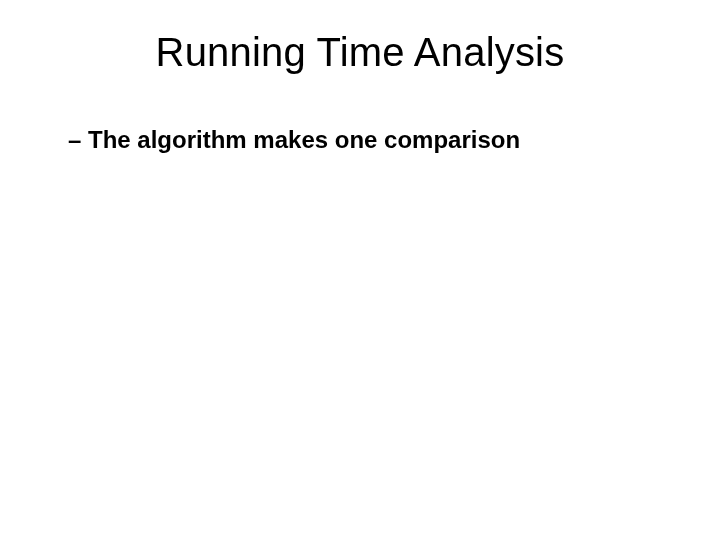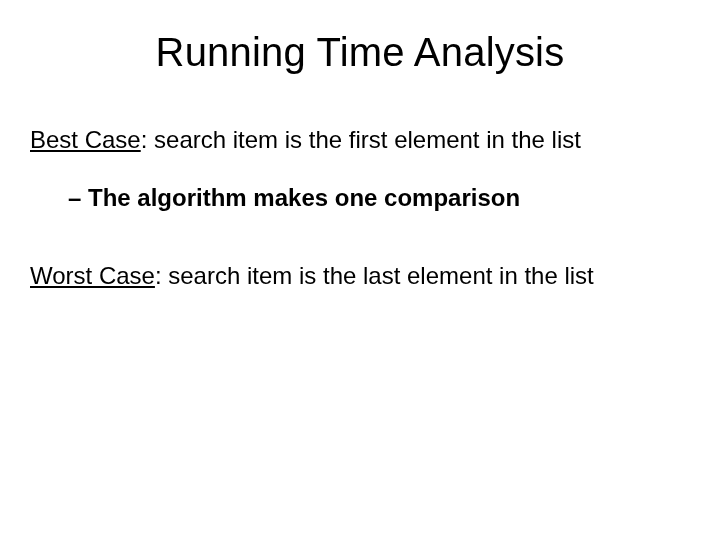--- a/index.html
+++ b/index.html
@@ -46,26 +46,20 @@
     display: inline;
   }
 </style>
 </head>
 <body>
 
 <div class="slide">
 
   <div class="title">Running Time Analysis</div>
 
-  <div class="body-line">
-    <span class="case-label">Best Case</span><span>: search item is the first element in the list</span>
-  </div>
 
   <div class="sub-line">
     <span class="dash">– </span><span>The algorithm makes one comparison</span>
   </div>
 
-  <div class="body-line">
-    <span class="case-label">Worst Case</span><span>: search item is the last element in the list</span>
-  </div>
 
 
 </div>
 
 </body></html>

